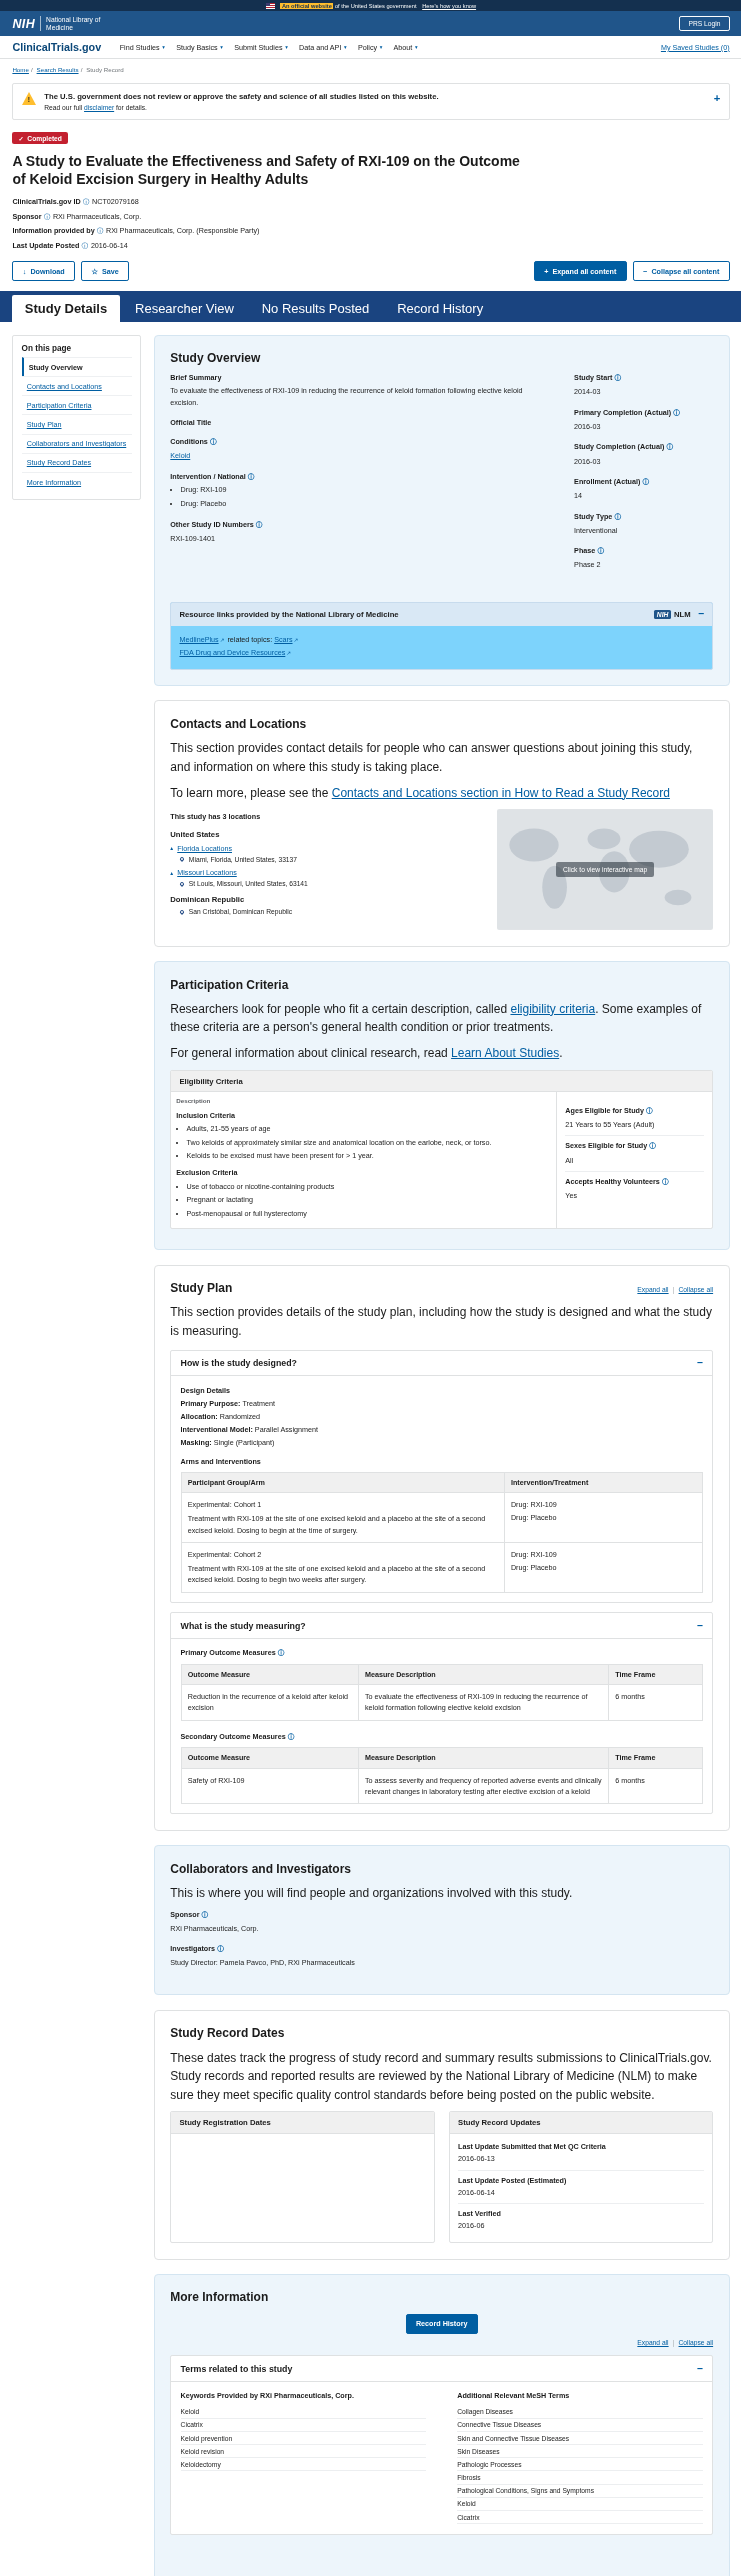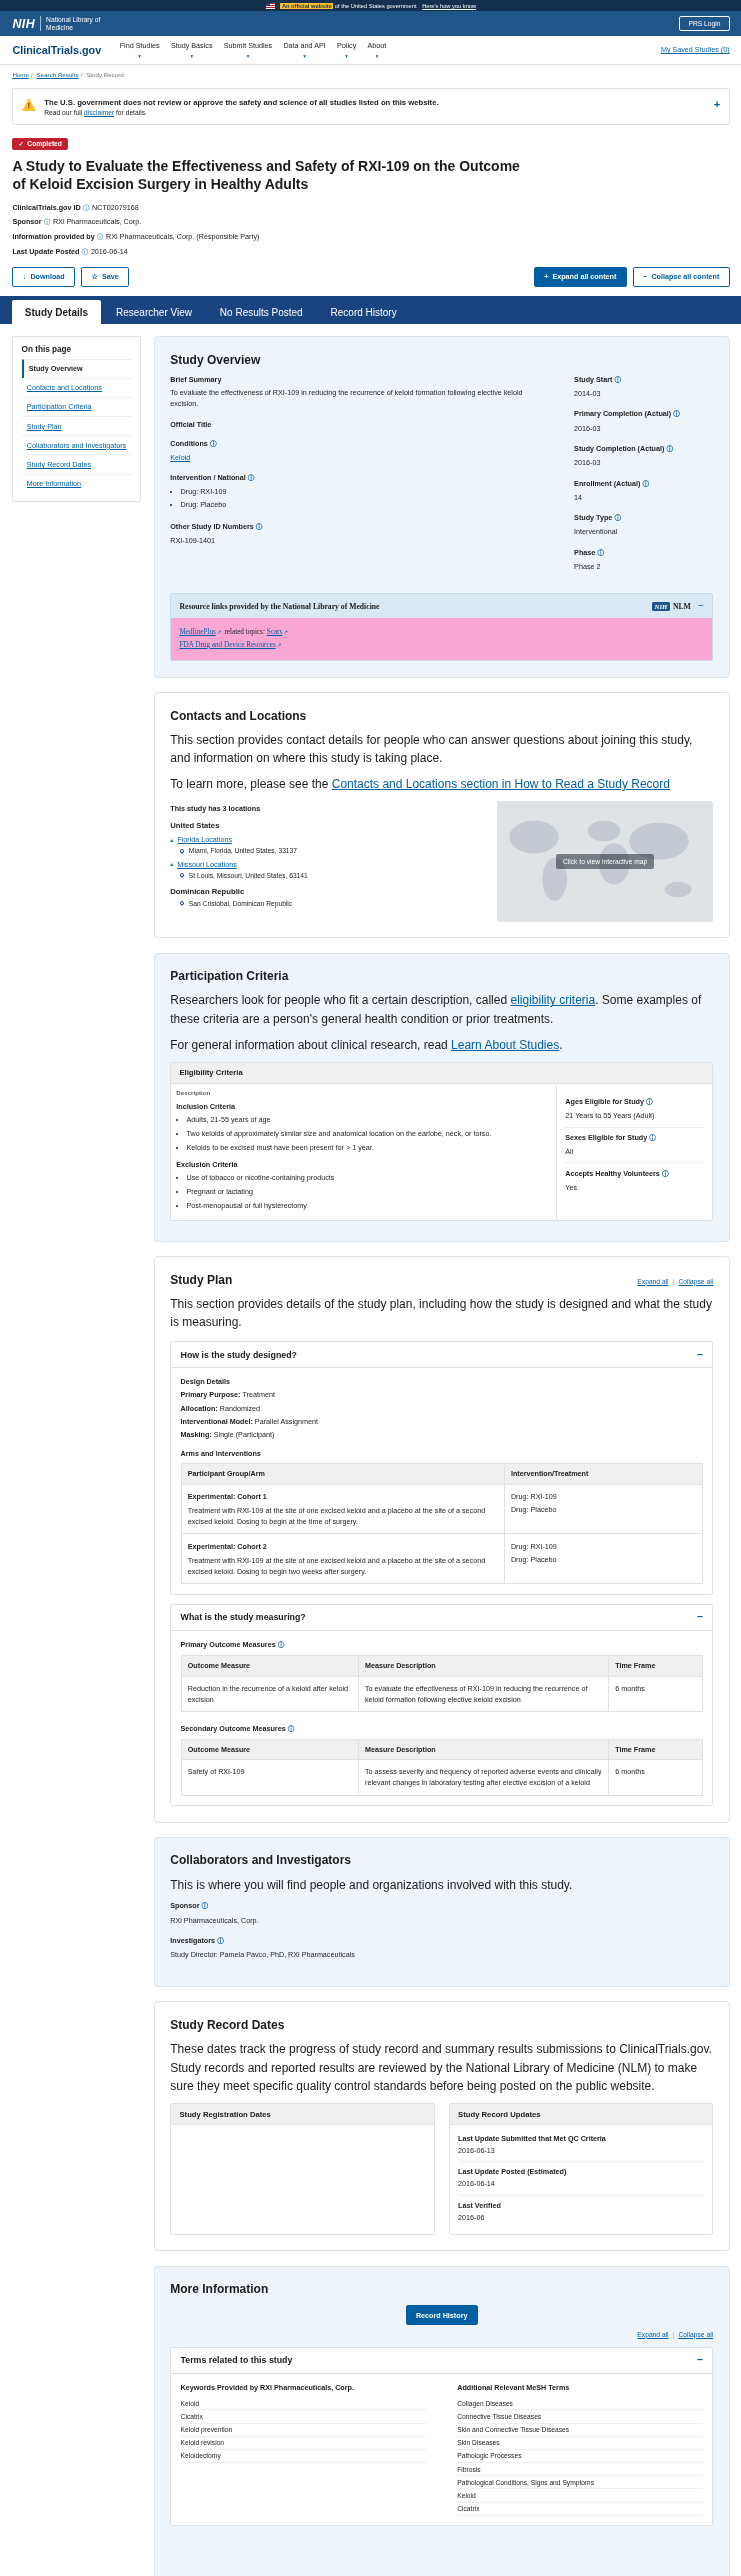--- a/index.html
+++ b/index.html
@@ -20,21 +20,21 @@
   .site-header { background: #20558a; color: #fff; display: flex; align-items: center; justify-content: space-between; padding: 4.6px 12.4px; }
   .logo { display: flex; align-items: center; }
   .logo-nih { font-weight: bold; font-size: 12.4px; letter-spacing: 0.5px; font-style: italic; }
   .logo-div { width: 0.5px; height: 14.4px; background: rgba(255,255,255,.6); margin: 0 5.2px; }
   .logo-text { font-size: 6.7px; line-height: 1.15; max-width: 62px; }
   .login-btn { border: 0.5px solid #fff; color: #fff; background: transparent; padding: 3.1px 8.2px; border-radius: 2.1px; font-size: 6.7px; }
 
   
   .main-nav { display: flex; align-items: center; padding: 5.2px 12.4px; border-bottom: 0.5px solid #dfe1e2; gap: 11.3px; }
   .brand { font-size: 10.8px; font-weight: bold; color: #0b4778; text-decoration: none; margin-right: 7.2px; }
-  .nav-item { font-size: 7.2px; color: #1b1b1b; text-decoration: none; display: inline-flex; gap: 2.6px; align-items: center; flex-direction: column; }
+  .nav-item { font-size: 7.2px; color: #1b1b1b; text-decoration: none; display: inline-flex; gap: 2.6px; align-items: center; }
   .caret { font-size: 5.2px; color: #005ea2; }
   .saved-link { margin-left: auto; font-size: 7.2px; }
 
   .breadcrumb { padding: 6.2px 12.4px 3.1px; font-size: 6.2px; }
   .breadcrumb a { margin-right: 2.1px; }
   .crumb-sep { color: #71767a; margin-right: 2.1px; }
   .crumb-cur { color: #71767a; }
 
   .page-head { padding: 3.1px 12.4px 0; }
   .disclaimer { border: 0.5px solid #dfe1e2; border-radius: 2.1px; padding: 8.2px; display: flex; gap: 7.2px; align-items: flex-start; margin: 4.1px 0 12.4px; }
@@ -52,21 +52,21 @@
   .meta-label { font-weight: bold; }
   .ii { color: #005ea2; font-size: 6.7px; margin: 0 2.6px 0 2.1px; cursor: pointer; }
 
   .actions { display: flex; gap: 6.2px; margin: 10.3px 0 0; align-items: center; }
   .btn { border-radius: 2.1px; padding: 4.6px 9.3px; font-size: 7.2px; font-weight: bold; display: inline-flex; gap: 4.1px; align-items: center; }
   .btn.outline { border: 0.5px solid #005ea2; color: #005ea2; background: #fff; }
   .btn.fill { background: #005ea2; color: #fff; border: 0.5px solid #005ea2; }
   .actions-right { margin-left: auto; display: flex; gap: 6.2px; }
 
   .tabs { background: #1a4480; display: flex; padding: 4.1px 12.4px 0; gap: 3.1px; margin-top: 9.3px; }
-  .tab { color: #fff; font-size: 10px; padding: 6.2px 12.4px; text-decoration: none; border-radius: 2.1px 2.1px 0 0; }
+  .tab { color: #fff; font-size: 13px; padding: 6.2px 12.4px; text-decoration: none; border-radius: 2.1px 2.1px 0 0; }
   .tab.active { background: #fff; color: #1b1b1b; font-weight: bold; }
 
   .content { display: flex; align-items: flex-start; gap: 12.4px; padding: 12.4px; }
   .sidebar { width: 129px; flex: none; border: 0.5px solid #dfe1e2; border-radius: 2.1px; padding: 8.2px; }
   .sidebar h2 { font-size: 8.2px; margin-bottom: 4.1px; }
   .side-item { display: block; padding: 4.6px 3.1px 4.6px 5.2px; font-size: 7.2px; border-top: 0.5px solid #eef0f2; }
   .side-item.active { border-left: 2.1px solid #005ea2; font-weight: bold; color: #1b1b1b; text-decoration: none; }
   .main { flex: 1; min-width: 0; }
 
   .card { border: 0.5px solid #dfe1e2; border-radius: 4.1px; padding: 15.5px; margin-bottom: 14.4px; background: #fff; }
@@ -77,21 +77,21 @@
   .val { font-size: 7.2px; line-height: 1.55; }
   .b { font-weight: bold; }
   p.txt { font-size: 12px; line-height: 1.55; margin-bottom: 7.2px; }
 
   .ov-grid { display: flex; gap: 25px; }
   .ov-left { flex: 1; }
   .ov-right { width: 139px; flex: none; }
   ul.plain { margin-left: 10.3px; }
   ul.plain li { margin-bottom: 3.1px; line-height: 1.5; }
 
-  .resource { border: 0.5px solid #c7dbed; border-radius: 2.1px; margin-top: 11px; background: #f9a8d4; overflow: hidden; font-family: Liberation Serif, serif; }
+  .resource { border: 0.5px solid #c7dbed; border-radius: 2.1px; margin-top: 21px; background: #7dd3fc; overflow: hidden; }
   .resource-head { background: #d9e8f5; padding: 6.7px 8.2px; display: flex; align-items: center; gap: 7.2px; font-weight: bold; font-size: 7.7px; }
   .nihbox { background: #20558a; color: #fff; font-weight: bold; font-style: italic; border-radius: 1.5px; padding: 1px 3.1px; font-size: 6.7px; }
   .nlmtxt { font-weight: bold; margin-left: 2.6px; font-size: 7.7px; }
   .resource-head .spacer-x { margin-left: auto; display: flex; align-items: center; gap: 7.2px; }
   .acc-btn { background: none; border: none; color: #005ea2; font-size: 10.3px; font-weight: bold; line-height: 1; }
   .resource-body { padding: 8.2px; font-size: 7.2px; line-height: 1.8; }
   .ext { font-size: 5.7px; color: #005ea2; margin: 0 1px; }
 
   .loc-grid { display: flex; gap: 16.5px; }
   .loc-left { flex: 1; }
@@ -120,21 +120,21 @@
 
   .accordion { border: 0.5px solid #dfe1e2; border-radius: 2.1px; margin-top: 9.3px; background: #fff; }
   .acc-head { padding: 7.2px 9.3px; display: flex; align-items: center; border-bottom: 0.5px solid #dfe1e2; }
   .acc-title { font-weight: bold; font-size: 8.8px; }
   .acc-head .acc-btn { margin-left: auto; }
   .acc-body { padding: 9.3px; }
 
   table.tbl { width: 100%; border-collapse: collapse; margin-top: 5.2px; background: #fff; }
   .tbl th { background: #f0f0f0; text-align: left; font-size: 7.2px; padding: 5.2px 6.2px; border: 0.5px solid #dfe1e2; }
   .tbl td { border: 0.5px solid #dfe1e2; padding: 6.2px; font-size: 7.2px; vertical-align: top; line-height: 1.55; }
-  .arm-title { font-weight: bold; margin-bottom: 3.1px; }
+  .arm-title { font-weight: normal; margin-bottom: 3.1px; }
   .drug-line { margin-bottom: 2.1px; }
 
   .dl-line { margin-bottom: 4.1px; font-size: 7.2px; }
   .dlabel { font-weight: bold; }
   .dlabel::after { content: ": "; }
 
   .dates-grid { display: flex; gap: 14.4px; margin-top: 7.2px; }
   .dates-col { flex: 1; border: 0.5px solid #dfe1e2; border-radius: 2.1px; background: #fff; overflow: hidden; }
   .dates-body { padding: 3.1px 8.2px 5.2px; }
   .dr-row { padding: 5.2px 0; border-bottom: 0.5px solid #eceef0; }

